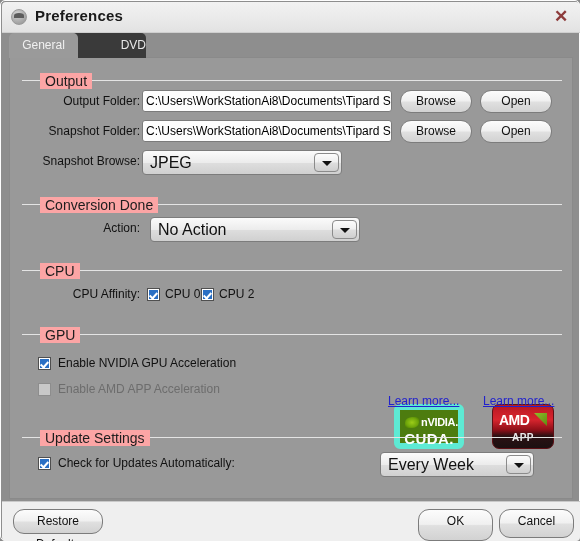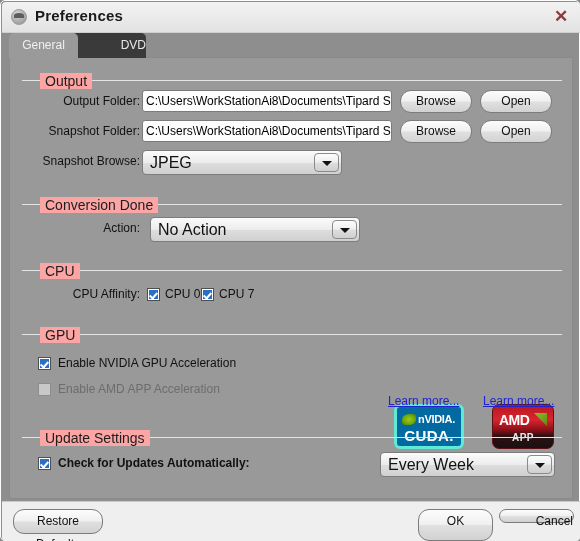--- a/index.html
+++ b/index.html
@@ -265,22 +265,22 @@
   }
   .cb-label.disabled {
     color: #6d6d6d;
     cursor: default;
   }
   
   .badge-nvidia {
     position: absolute;
     left: 384px; top: 346px;
     width: 70px; height: 45px;
-    background: #0369a1;
-    border: 3px solid #5eead4;
+    background: #4d7c0f;
+    border: 6px solid #5eead4;
     border-radius: 6px;
     box-sizing: border-box;
     text-decoration: underline;
   }
   .nv-eye {
     position: absolute;
     left: 5px; top: 7px;
     width: 14px; height: 11px;
     background: radial-gradient(ellipse at 50% 50%, #9ccc18 0%, #6ea50a 60%, #3f6b05 100%);
     border-radius: 50% 20% 50% 20%;
@@ -413,21 +413,21 @@
 
     <div class="group" style="top:212px;">
       <div class="group-line"></div>
       <div class="group-label">CPU</div>
     </div>
 
     <div class="field-label" style="left:20px; top:229px; width:110px;">CPU Affinity:</div>
     <div class="cb checked" style="left:137px; top:230px;"></div>
     <div class="cb-label" style="left:155px; top:229px;">CPU 0</div>
     <div class="cb checked" style="left:191px; top:230px;"></div>
-    <div class="cb-label" style="left:209px; top:229px;">CPU 7</div>
+    <div class="cb-label" style="left:209px; top:229px;">CPU 2</div>
 
     <div class="group" style="top:276px;">
       <div class="group-line"></div>
       <div class="group-label">GPU</div>
     </div>
 
     <div class="cb checked" style="left:28px; top:299px;"></div>
     <div class="cb-label" style="left:48px; top:298px;">Enable NVIDIA GPU Acceleration</div>
 
     <div class="cb disabled" style="left:28px; top:325px;"></div>
@@ -447,29 +447,29 @@
 
     <div class="learn-link" style="left:378px; top:336px;">Learn more...</div>
     <div class="learn-link" style="left:473px; top:336px;">Learn more...</div>
 
     <div class="group" style="top:379px;">
       <div class="group-line"></div>
       <div class="group-label">Update Settings</div>
     </div>
 
     <div class="cb checked" style="left:28px; top:399px;"></div>
-    <div class="cb-label" style="left:48px; top:398px;font-weight:bold;">Check for Updates Automatically:</div>
-
-    <div class="combo" style="left:370px; top:394px; width:175px;">
+    <div class="cb-label" style="left:48px; top:398px;">Check for Updates Automatically:</div>
+
+    <div class="combo" style="left:370px; top:394px; width:154px;">
       <div class="combo-text">Every Week</div>
       <div class="combo-arrow-box"></div>
     </div>
 
   </div>
 
   <div class="footer-sep"></div>
   <div class="footer">
     <div class="btn" style="left:11px; top:7px; width:90px; height:25px; line-height:23px;">Restore Defaults</div>
     <div class="btn" style="left:416px; top:7px; width:75px; height:32px; line-height:23px;">OK</div>
-    <div class="btn" style="left:497px; top:7px; width:75px; height:14px; line-height:23px;text-align:right;">Cancel</div>
+    <div class="btn" style="left:497px; top:7px; width:75px; height:29px; line-height:23px;">Cancel</div>
   </div>
 
 </div>
 
 </body></html>

